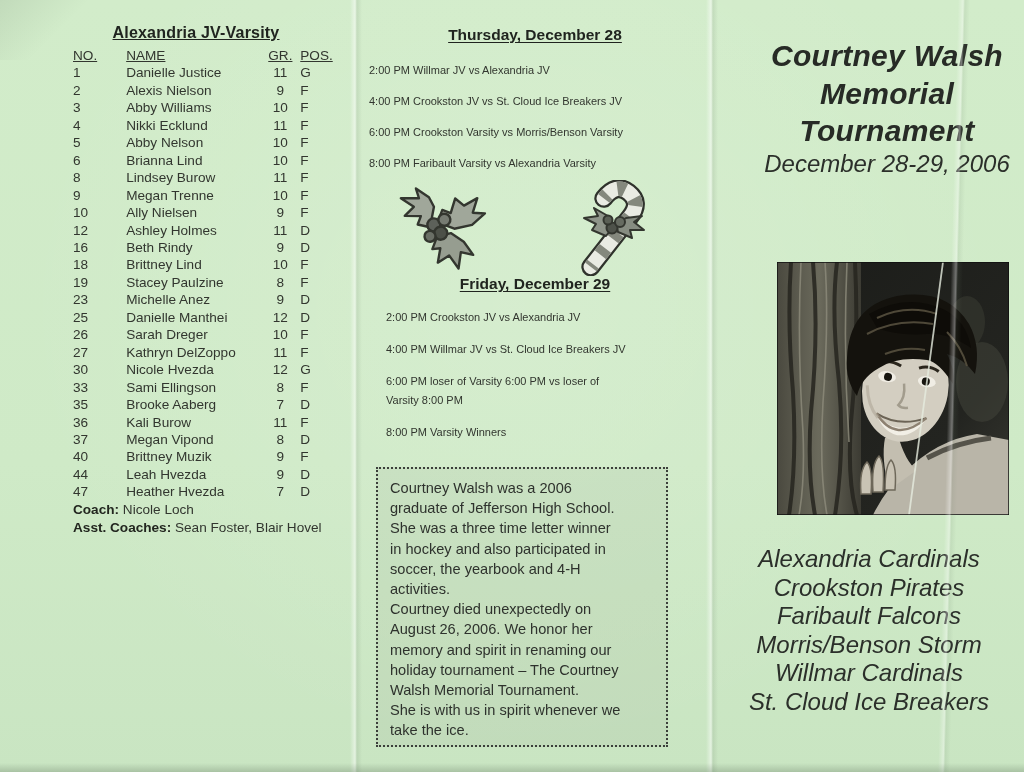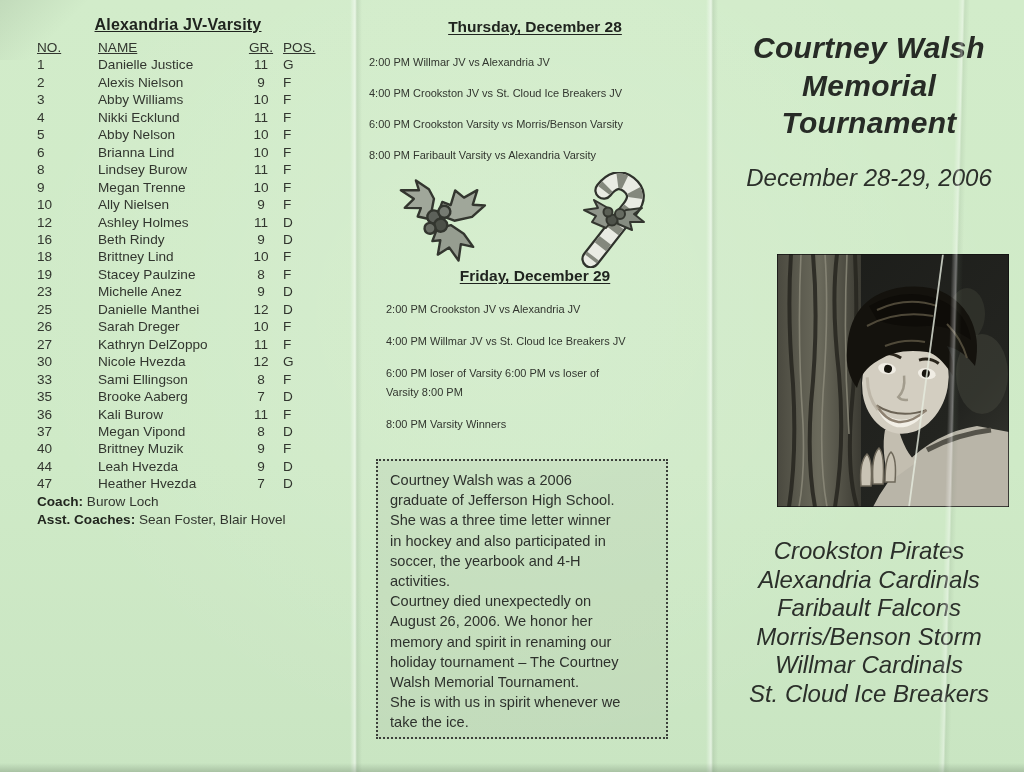--- a/index.html
+++ b/index.html
@@ -15,21 +15,21 @@
   .crease-v { position:absolute; top:0; bottom:0; width:12px; pointer-events:none;
     background:linear-gradient(90deg, rgba(0,0,0,0) 0%, rgba(255,255,255,0.5) 42%, rgba(110,130,108,0.16) 58%, rgba(0,0,0,0) 100%); }
   #crease-1 { left:350px; }
   #crease-2 { left:706px; }
   #crease-3 { left:948px; opacity:.75; transform:skewX(-1.5deg); }
   .bottom-shade { position:absolute; left:0; right:0; bottom:0; height:9px; pointer-events:none;
     background:linear-gradient(180deg, rgba(0,0,0,0), rgba(85,105,85,0.28)); }
   .corner-shade { position:absolute; left:0; top:0; width:90px; height:60px; pointer-events:none;
     background:linear-gradient(135deg, rgba(120,140,118,0.18), rgba(0,0,0,0) 60%); }
 
-  .panel { position:absolute; top:4px; height:678px; }
+  .panel { position:absolute; top:12px; height:678px;padding-left:36px; }
   .panel-left { left:0; width:356px; }
   .panel-middle { left:356px; width:358px; }
   .panel-right { left:714px; width:310px; }
 
   
   .roster-title { margin-top:12px; text-align:center; font-size:16px; font-weight:bold;
     text-decoration:underline; color:#20241f; letter-spacing:.2px; }
   table.roster { margin:5px 0 0 37px; border-collapse:collapse; font-size:13.6px; color:#32362f; }
   table.roster th, table.roster td { padding:0; line-height:17.45px; font-weight:normal; white-space:nowrap; }
   table.roster th { text-decoration:underline; }
@@ -55,21 +55,21 @@
   .cane-wrap { position:absolute; left:192px; top:2px; }
 
   .memorial-box { position:absolute; left:20px; top:455px; width:292px; height:280px;
     border:2.5px dotted #3b3f3a; padding:9px 12px 6px;
     background:rgba(125,135,122,0.10); }
   .memorial-para { font-size:14.6px; line-height:20.2px; color:#2e322d; white-space:pre-line; }
 
   
   .cover-title { margin-top:25px; text-align:center; font-size:30px; line-height:37.5px;
     font-weight:bold; font-style:italic; white-space:pre-line; color:#272b26; letter-spacing:.3px; }
-  .cover-date { margin-top:22px; text-align:center; font-size:24px; font-style:italic; color:#2b2f2a; }
+  .cover-date { text-align:center; font-size:24px; font-style:italic; color:#2b2f2a; }
   .photo-frame { position:absolute; left:63px; top:250px; width:232px; height:253px; }
   .photo-frame svg { display:block; }
   .team-list { position:absolute; top:533px; left:0; width:100%; text-align:center;
     font-style:italic; font-size:24px; line-height:28.6px; color:#2b2f2a; }
 </style>
 </head>
 <body>
 
 <div class="page">
 
@@ -230,21 +230,21 @@
             <td class="col-pos">D</td>
           </tr>
           <tr>
             <td class="col-no">47</td>
             <td class="col-name">Heather Hvezda</td>
             <td class="col-gr">7</td>
             <td class="col-pos">D</td>
           </tr>
         </tbody>
     </table>
-    <div class="coach-line"><b>Coach:</b><span> Burow Loch</span></div>
+    <div class="coach-line"><b>Coach:</b><span> Nicole Loch</span></div>
     <div class="coach-line"><b>Asst. Coaches:</b><span>  Sean Foster, Blair Hovel</span></div>
   </div>
 
   <div class="panel panel-middle">
     <div class="day-title" id="thursday-title">Thursday, December 28</div>
     <div class="games" id="thursday-games">
         <div class="game-line">2:00 PM Willmar JV vs Alexandria JV</div>
         <div class="game-line">4:00 PM Crookston JV vs St. Cloud Ice Breakers JV</div>
         <div class="game-line">6:00 PM Crookston Varsity vs Morris/Benson Varsity</div>
         <div class="game-line">8:00 PM Faribault Varsity vs Alexandria Varsity</div>
@@ -384,22 +384,22 @@
           <path d="M96 230 Q94 202 102 194 Q108 200 106 230 Z"></path>
           <path d="M108 228 Q108 204 114 198 Q120 204 118 228 Z"></path>
         </g>
 
         <path d="M166 0 L132 253" stroke="#e6ecdf" stroke-width="1.8" opacity="0.8"></path>
         <rect width="232" height="253" fill="none" stroke="#111" stroke-width="1.5"></rect>
       </svg>
     </div>
 
     <div class="team-list" id="team-list">
+        <div class="team-line">Alexandria Cardinals</div>
         <div class="team-line">Crookston Pirates</div>
-        <div class="team-line">Alexandria Cardinals</div>
         <div class="team-line">Faribault Falcons</div>
         <div class="team-line">Morris/Benson Storm</div>
         <div class="team-line">Willmar Cardinals</div>
         <div class="team-line">St. Cloud Ice Breakers</div>
       </div>
   </div>
 
   <div class="crease-v" id="crease-1"></div>
   <div class="crease-v" id="crease-2"></div>
   <div class="crease-v" id="crease-3"></div>

